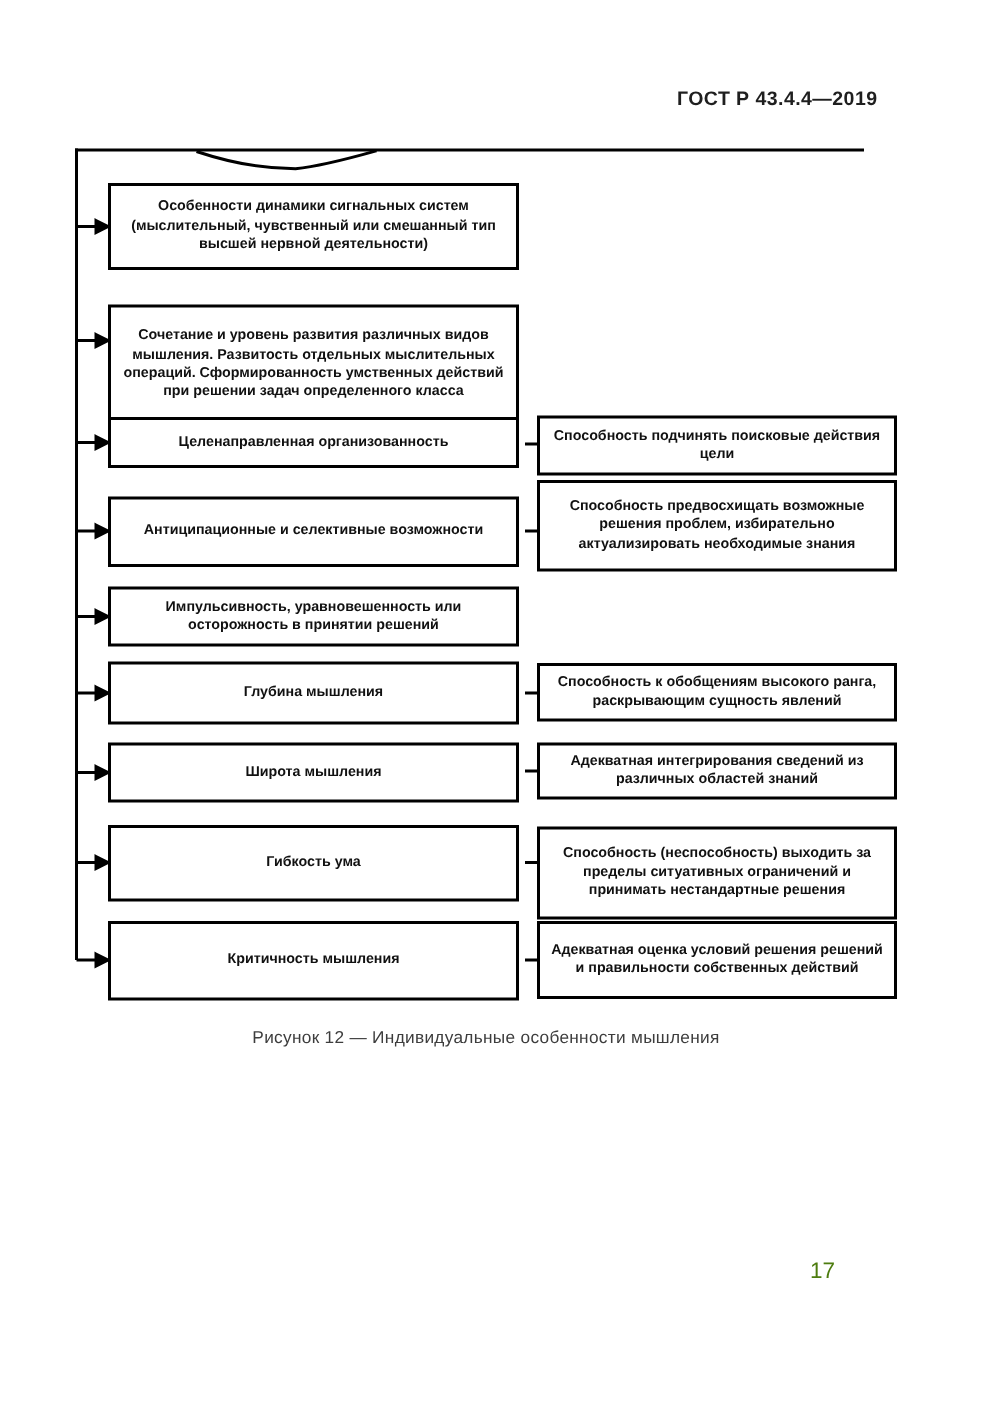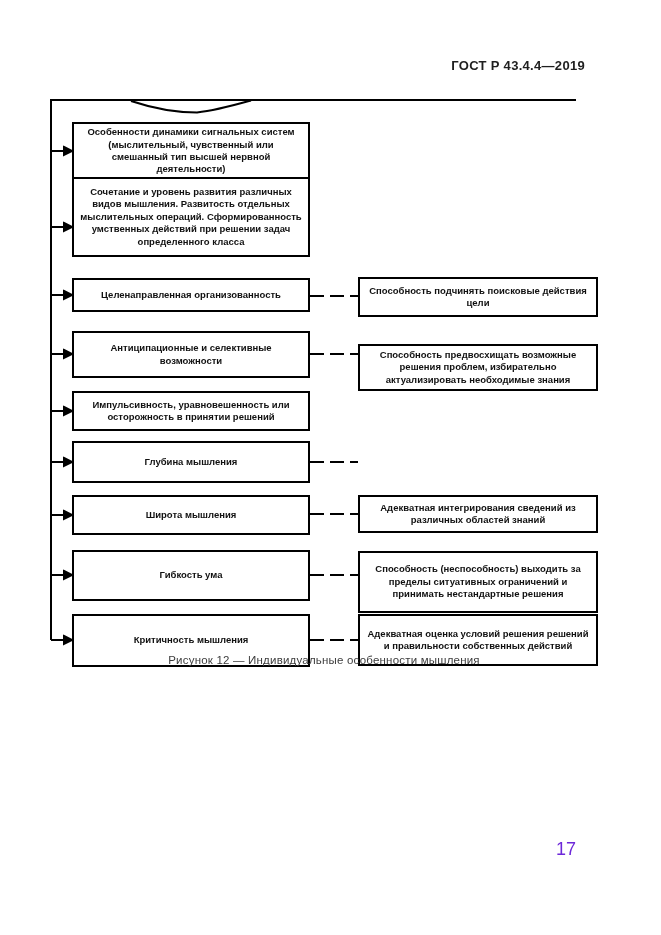--- a/index.html
+++ b/index.html
@@ -32,38 +32,38 @@
     display: flex;
     align-items: center;
     justify-content: center;
     text-align: center;
     font-weight: bold;
     color: #111;
     font-size: 9.5px;
     line-height: 1.3;
     padding: 2px 6px;
   }
-  .lbox { left: 72px; width: 238px; }
+  .lbox { left: 72px; width: 274px; }
   .rbox { left: 358px; width: 240px; border-width: 2px; }
   .caption {
     position: absolute;
     left: 50px;
     width: 548px;
-    top: 654px;
+    top: 686px;
     text-align: center;
     font-size: 11.5px;
     color: #3d3d3d;
     letter-spacing: 0.2px;
   }
   .page-number {
     position: absolute;
-    left: 556px;
+    left: 540px;
     top: 839px;
-    font-size: 18px;
-    color: #6d28d9;
+    font-size: 15px;
+    color: #4d7c0f;
   }
 </style>
 </head>
 <body>
 
 <div class="page">
 
   <div class="gost-header">ГОСТ Р 43.4.4—2019</div>
 
   <svg class="lines" width="661" height="935" viewBox="0 0 661 935" xmlns="http://www.w3.org/2000/svg">
@@ -99,31 +99,32 @@
       <line x1="310" y1="296" x2="358" y2="296"></line>
       <line x1="310" y1="354" x2="358" y2="354"></line>
       <line x1="310" y1="462" x2="358" y2="462"></line>
       <line x1="310" y1="514" x2="358" y2="514"></line>
       <line x1="310" y1="575" x2="358" y2="575"></line>
       <line x1="310" y1="640" x2="358" y2="640"></line>
     </g>
   </svg>
 
   <div class="lbox" style="top:122px;height:58px">Особенности динамики сигнальных систем (мыслительный, чувственный или смешанный тип высшей нервной деятельности)</div>
-  <div class="lbox" style="top:177px;height:80px">Сочетание и уровень развития различных видов мышления. Развитость отдельных мыслительных операций. Сформированность умственных действий при решении задач определенного класса</div>
+  <div class="lbox" style="top:203px;height:80px">Сочетание и уровень развития различных видов мышления. Развитость отдельных мыслительных операций. Сформированность умственных действий при решении задач определенного класса</div>
   <div class="lbox" style="top:278px;height:34px">Целенаправленная организованность</div>
   <div class="lbox" style="top:331px;height:47px">Антиципационные и селективные возможности</div>
   <div class="lbox" style="top:391px;height:40px">Импульсивность, уравновешенность или осторожность в принятии решений</div>
   <div class="lbox" style="top:441px;height:42px">Глубина мышления</div>
   <div class="lbox" style="top:495px;height:40px">Широта мышления</div>
   <div class="lbox" style="top:550px;height:51px">Гибкость ума</div>
   <div class="lbox" style="top:614px;height:53px">Критичность мышления</div>
 
   <div class="rbox" style="top:277px;height:40px">Способность подчинять поисковые действия цели</div>
-  <div class="rbox" style="top:344px;height:47px">Способность предвосхищать возможные решения проблем, избирательно актуализировать необходимые знания</div>
+  <div class="rbox" style="top:320px;height:61px">Способность предвосхищать возможные решения проблем, избирательно актуализировать необходимые знания</div>
+  <div class="rbox" style="top:442px;height:39px">Способность к обобщениям высокого ранга, раскрывающим сущность явлений</div>
   <div class="rbox" style="top:495px;height:38px">Адекватная интегрирования сведений из различных областей знаний</div>
   <div class="rbox" style="top:551px;height:62px">Способность (неспособность) выходить за пределы ситуативных ограничений и принимать нестандартные решения</div>
   <div class="rbox" style="top:614px;height:52px">Адекватная оценка условий решения решений и правильности собственных действий</div>
 
   <div class="caption">Рисунок 12 — Индивидуальные особенности мышления</div>
 
   <div class="page-number">17</div>
 
 </div>
 

